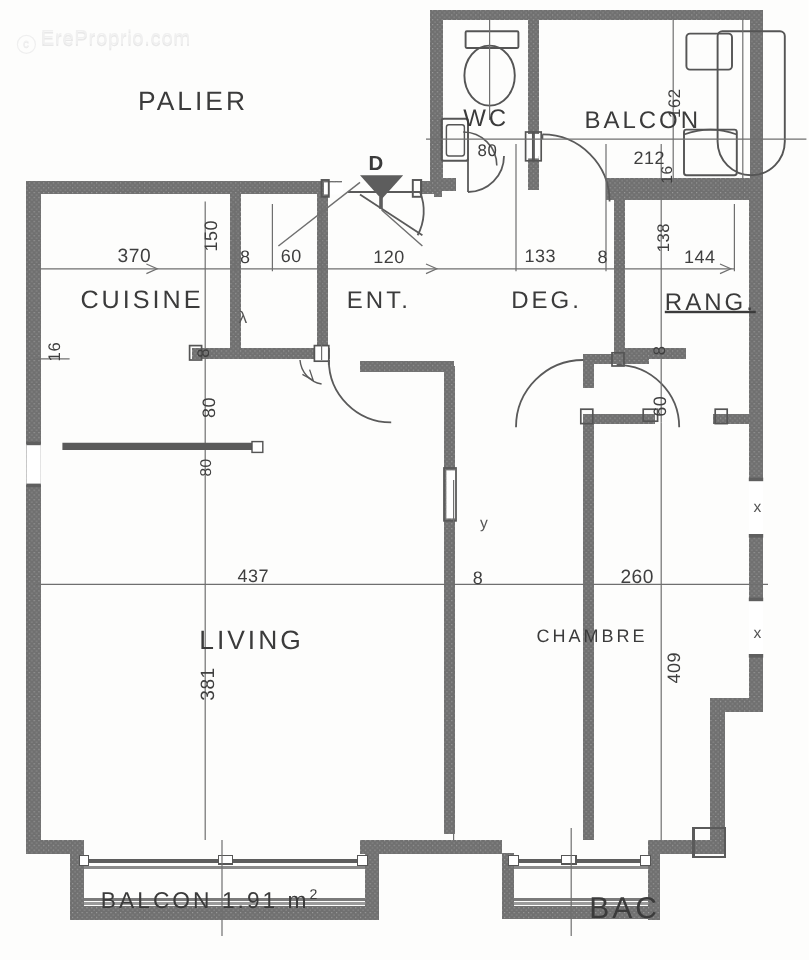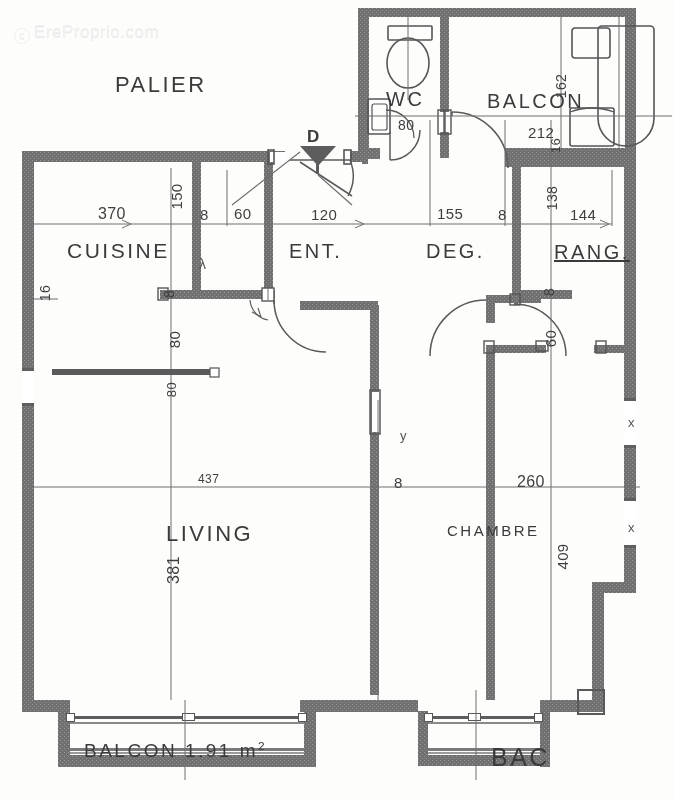--- a/index.html
+++ b/index.html
@@ -305,35 +305,35 @@
       <div class="room-label" style="left: 554px; top: 241px; font-size: 20px; text-decoration: underline;">RANG.</div>
       <div class="room-label" style="left: 166px; top: 521px; font-size: 22px;">LIVING</div>
       <div class="room-label" style="left: 447px; top: 522px; font-size: 15px;">CHAMBRE</div>
       <div class="room-label" style="left: 491px; top: 743px; font-size: 25px;">BAC</div>
       <div class="room-label" style="left: 84px; top: 739px; font-size: 19px;"><span>BALCON 1.91 m</span><sup style="font-size: 0.62em;">2</sup></div>
       <div class="dim" style="left: 98px; top: 205px; font-size: 16px;">370</div>
       <div class="dim vert" style="left: 163px; top: 188px; font-size: 15px;">150</div>
       <div class="dim" style="left: 200px; top: 206px; font-size: 15px;">8</div>
       <div class="dim" style="left: 234px; top: 205px; font-size: 15px;">60</div>
       <div class="dim" style="left: 311px; top: 206px; font-size: 15px;">120</div>
-      <div class="dim" style="left: 437px; top: 205px; font-size: 15px;">155</div>
+      <div class="dim" style="left: 437px; top: 205px; font-size: 15px;">133</div>
       <div class="dim" style="left: 498px; top: 206px; font-size: 15px;">8</div>
       <div class="dim vert" style="left: 540px; top: 190px; font-size: 14px;">138</div>
       <div class="dim" style="left: 570px; top: 206px; font-size: 15px; text-align: center;">144</div>
       <div class="dim vert" style="left: 37px; top: 285px; font-size: 14px;">16</div>
       <div class="dim vert" style="left: 165px; top: 286px; font-size: 14px;">8</div>
       <div class="dim vert" style="left: 166px; top: 331px; font-size: 15px;">80</div>
       <div class="dim vert" style="left: 164px; top: 382px; font-size: 13px;">80</div>
       <div class="dim vert" style="left: 545px; top: 284px; font-size: 14px;">8</div>
       <div class="dim vert" style="left: 542px; top: 330px; font-size: 15px;">60</div>
       <div class="dim" style="left: 398px; top: 117px; font-size: 14px;">80</div>
       <div class="dim vert" style="left: 549px; top: 78px; font-size: 14px;">162</div>
       <div class="dim" style="left: 528px; top: 124px; font-size: 15px;">212</div>
       <div class="dim vert" style="left: 548px; top: 138px; font-size: 13px;">16</div>
-      <div class="dim" style="left: 198px; top: 472px; font-size: 12px;">437</div>
+      <div class="dim" style="left: 198px; top: 472px; font-size: 15px;">437</div>
       <div class="dim" style="left: 394px; top: 474px; font-size: 15px;">8</div>
       <div class="dim" style="left: 517px; top: 473px; font-size: 16px;">260</div>
       <div class="dim vert" style="left: 160px; top: 561px; font-size: 16px;">381</div>
       <div class="dim vert" style="left: 549px; top: 548px; font-size: 15px;">409</div>
       <div class="mark" style="left: 400px; top: 428px; font-size: 13px;">y</div>
       <div class="mark" style="left: 628px; top: 415px; font-size: 13px;">x</div>
       <div class="mark" style="left: 628px; top: 520px; font-size: 13px;">x</div>
       <div class="mark" style="left: 199px; top: 256px; font-size: 14px;">λ</div>
       <div class="room-label" style="left: 307px; top: 127px; font-size: 17px; font-weight: bold; letter-spacing: 0px;">D</div>
     </div>

